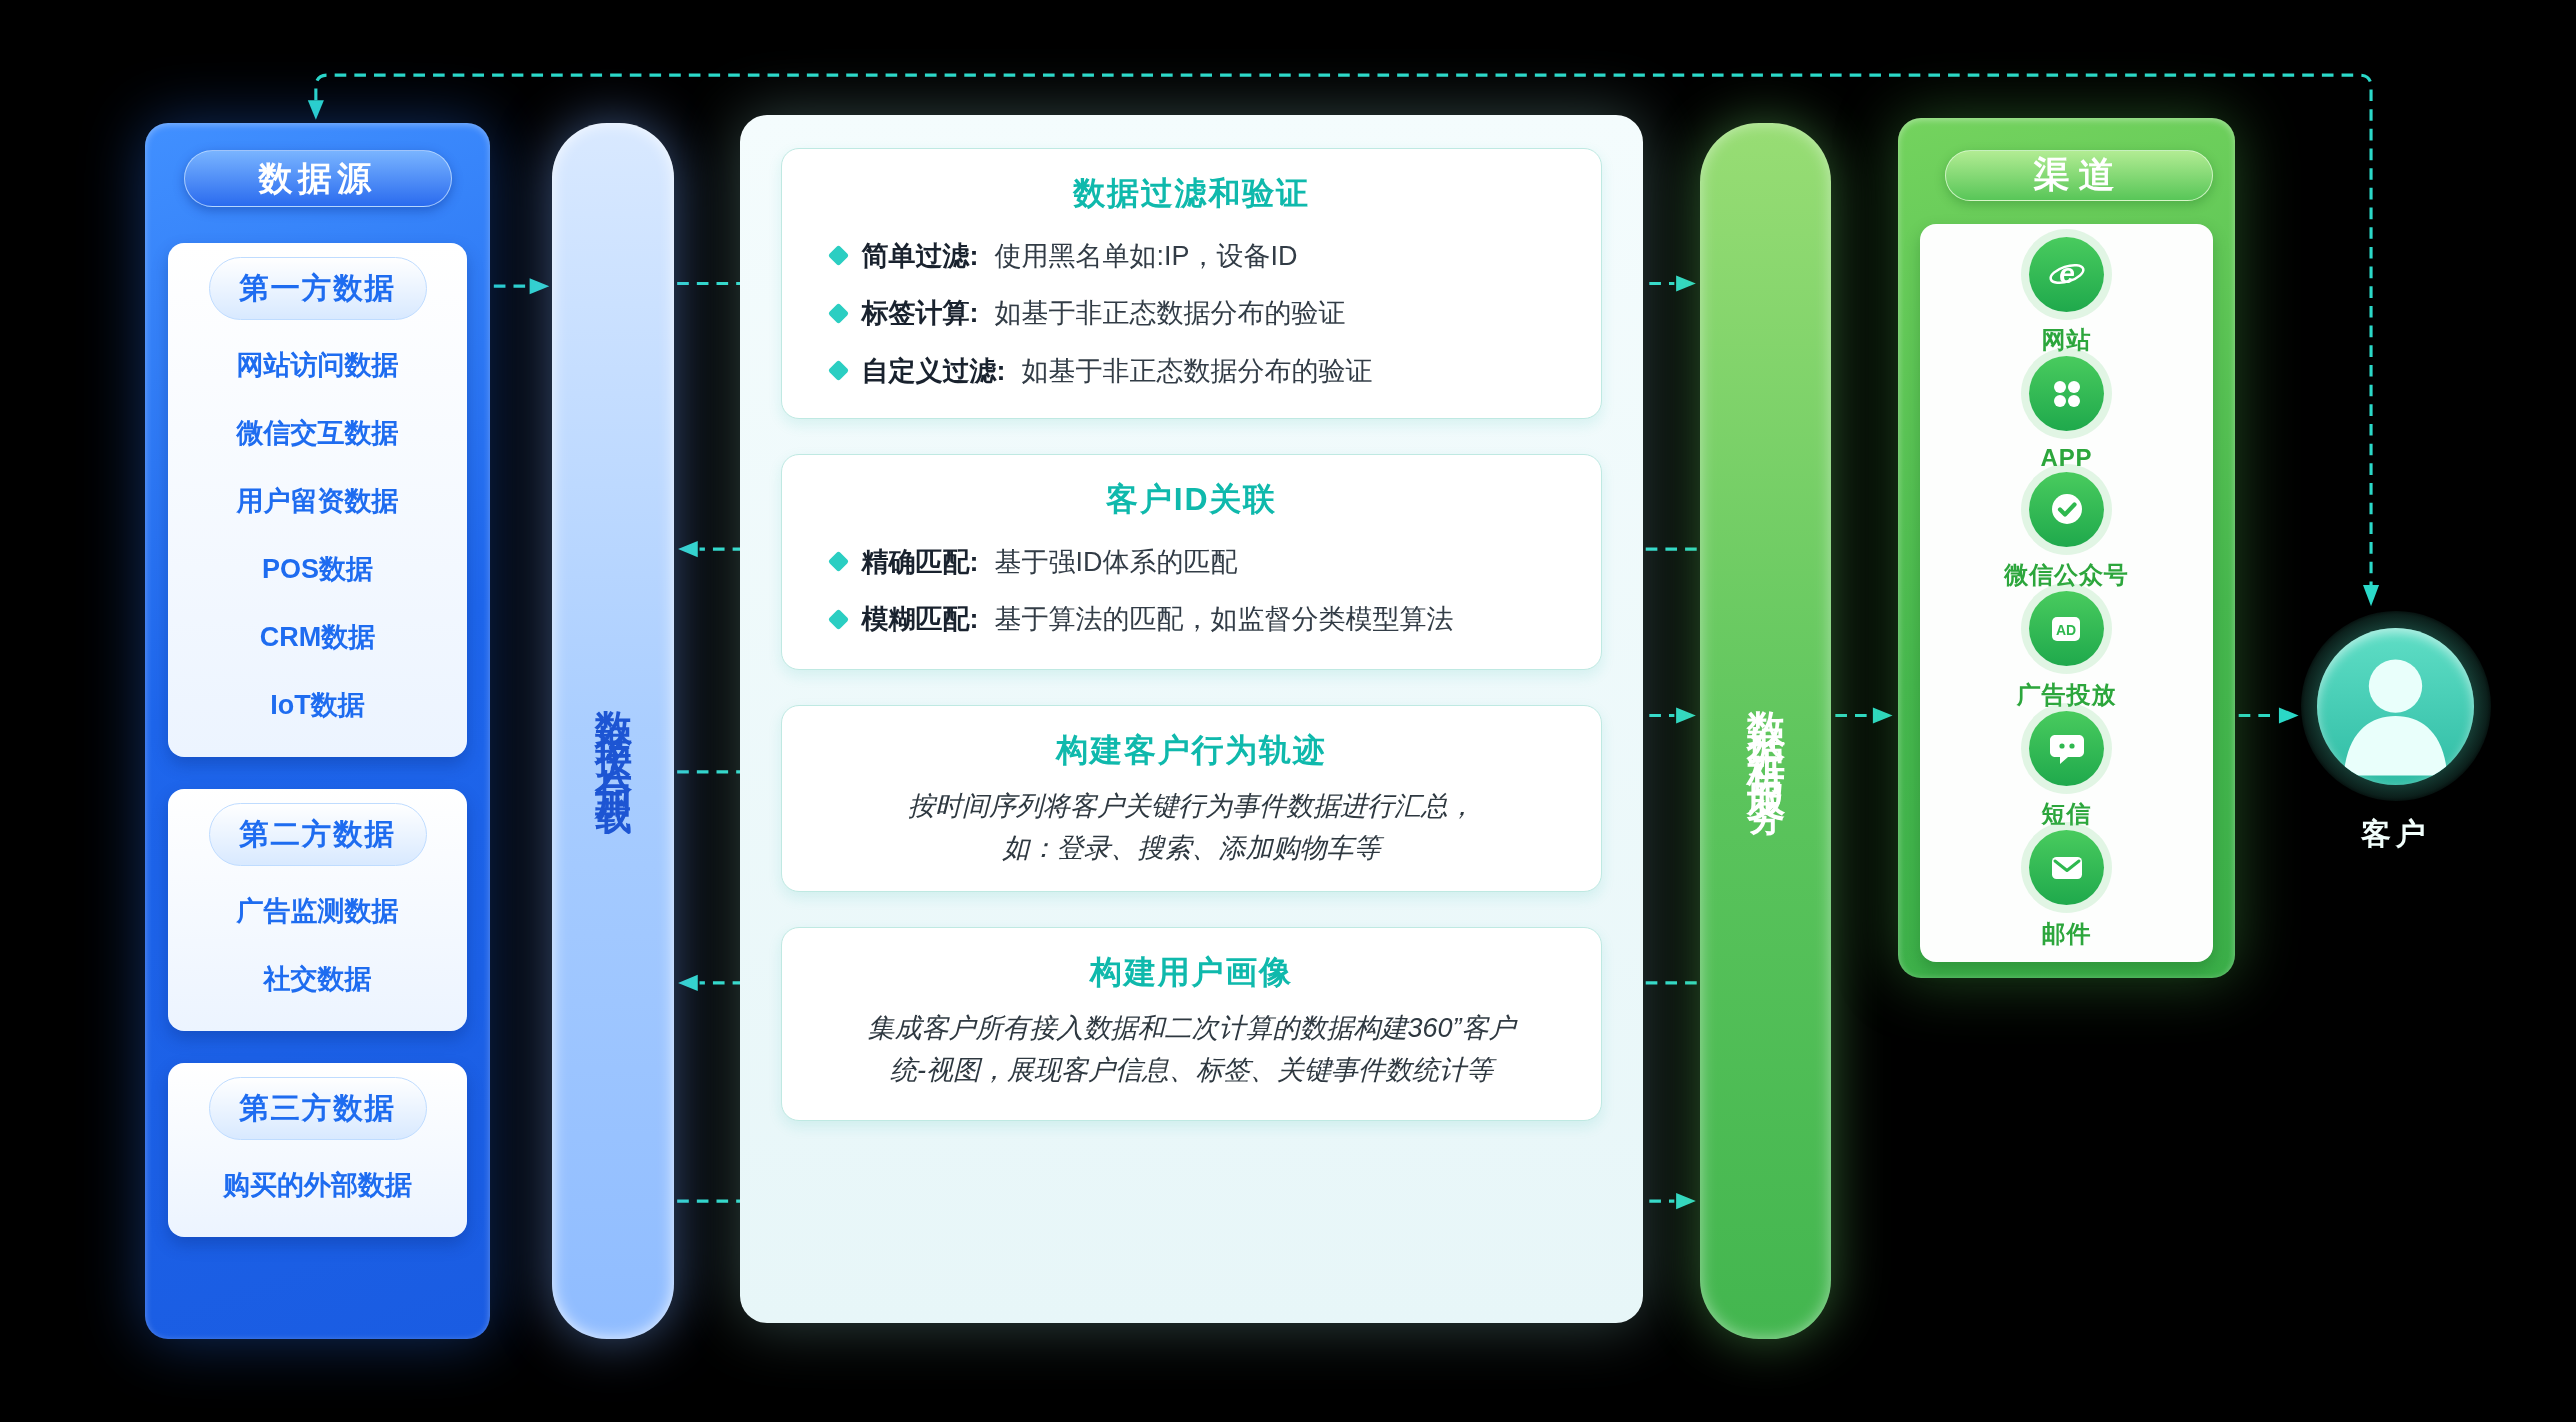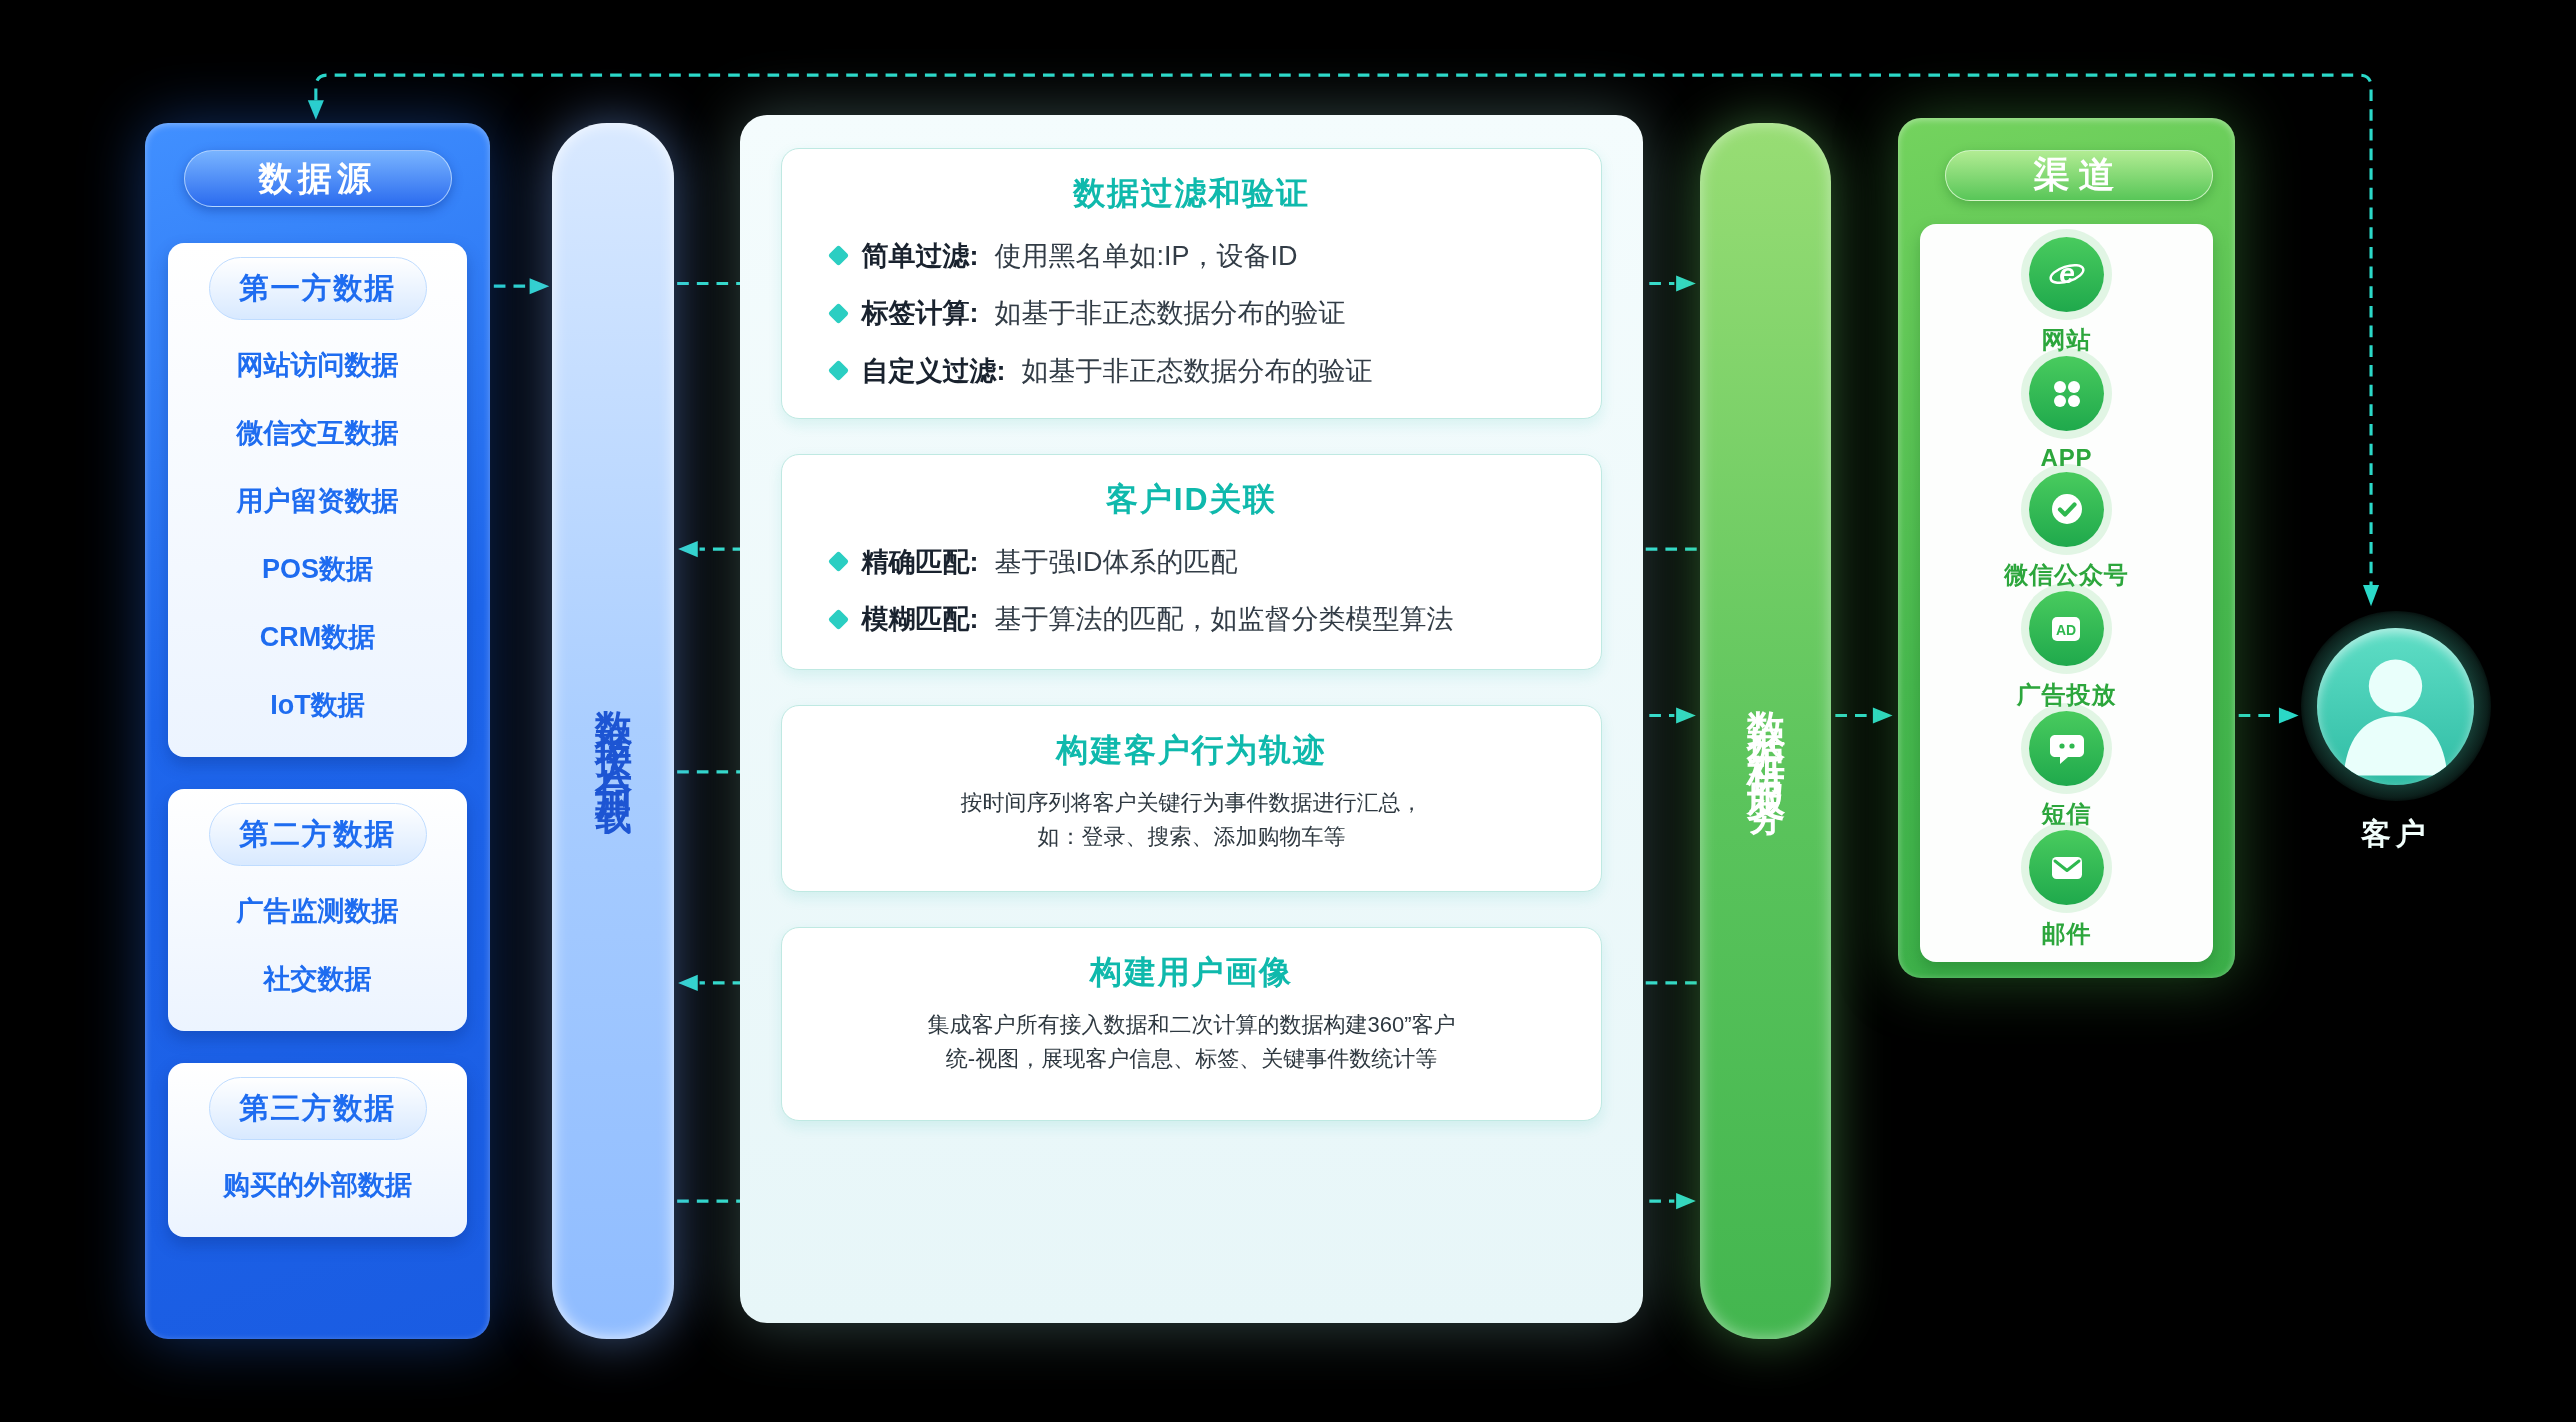--- a/index.html
+++ b/index.html
@@ -44,21 +44,21 @@
   .pbox { background:#fff; border:1.8px solid #BFE9E2; border-radius:18px;
     box-shadow:0 5.4px 14.3px rgba(23,178,166,.12); padding:14.3px 36px; box-sizing:border-box; }
   .pbox-1 { height:271px; } .pbox-2 { height:216px; } .pbox-3 { height:187px; }
   .pbox-4 { height:197px; } .pbox-5 { height:194px; }
   .pbox-title { text-align:center; color:#0FB9AC; font-size:32px; font-weight:bold;
     margin:9px 0 12.5px; letter-spacing:1.8px; }
   .bullet-row { display:flex; align-items:center; gap:16px; margin:21.5px 0 0 12.5px; font-size:27px; }
   .diamond { width:15px; height:15px; background:#2BCEC2; transform:rotate(45deg); border-radius:2.7px; flex:none; }
   .bullet-label { font-weight:bold; color:#19222E; white-space:nowrap; }
   .bullet-text { color:#323C46; white-space:nowrap; }
-  .pbox-body { text-align:center; color:#2E3840; font-size:22px; line-height:1.55; }
+  .pbox-body { text-align:center; color:#2E3840; font-size:27px; line-height:1.55;font-style:italic; }
 
   
   .ch-panel { position:absolute; left:1898px; top:118px; width:337px; height:860px; border-radius:23px;
     background:linear-gradient(165deg,#74D35E 0%,#47B84E 60%,#3BAF49 100%);
     box-shadow:0 0 63px rgba(90,200,90,.38), inset 0 1.8px 7.2px rgba(255,255,255,.4);
     padding:27px 22.4px; box-sizing:border-box; display:flex; flex-direction:column; align-items:flex-end; }
   .ch-title { width:268px; height:59px; margin-top:5.4px; border-radius:32px; box-sizing:border-box;
     background:linear-gradient(180deg,#B2EC93,#58C658); border:1.8px solid rgba(225,250,215,.8);
     color:#fff; font-size:36px; font-weight:bold; display:flex; align-items:center; justify-content:center;
     letter-spacing:9px; box-shadow:0 3.6px 10.7px rgba(10,90,20,.28); }

